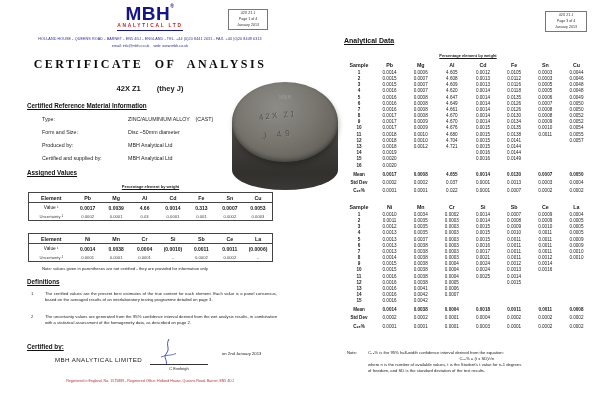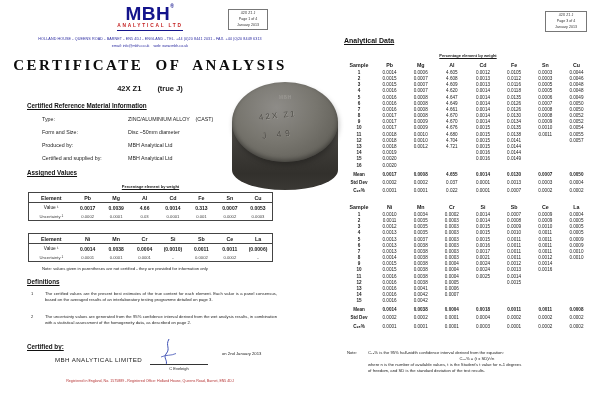--- a/index.html
+++ b/index.html
@@ -14,21 +14,21 @@
   .logo-main { font-size:19px; font-weight:bold; color:#14148c; letter-spacing:.5px; line-height:1; font-family:"Liberation Sans",sans-serif; }
   .logo-reg { font-size:5px; vertical-align:top; color:#14148c; }
   .logo-sub { font-size:4.8px; font-weight:bold; color:#c42020; letter-spacing:1.8px; line-height:1.2; }
 
   
   .refbox { border:1px solid #777; text-align:center; font-size:3.6px; line-height:1.6; color:#333; padding:1px 2px; background:#fff; }
 
   .addr { left:10px; top:37px; width:280px; text-align:center; font-size:3.7px; color:#2a2aa0; letter-spacing:.1px; }
   .contact { left:10px; top:44px; width:280px; text-align:center; font-size:3.7px; color:#2a2aa0; white-space:pre; }
 
-  .title { left:0; top:57px; width:300px; text-align:center; font-family:"Liberation Serif", serif; font-weight:bold; font-size:15px; letter-spacing:2.5px; word-spacing:6px; color:#0d0d0d; }
+  .title { left:0; top:57px; width:300px; text-align:center; font-family:"Liberation Serif", serif; font-weight:bold; font-size:12px; letter-spacing:2.5px; word-spacing:6px; color:#0d0d0d; }
   .product-row { left:0; top:84px; width:300px; display:flex; justify-content:center; gap:16px; font-size:7.5px; font-weight:bold; }
 
   .hd { font-weight:bold; text-decoration:underline; font-size:6.3px; color:#111; }
 
   .crm-label { font-size:5.3px; color:#222; }
   .crm-value { font-size:5.3px; color:#222; white-space:pre; }
 
   .caption { font-size:4px; font-weight:bold; text-decoration:underline; text-align:center; }
 
   
@@ -94,21 +94,21 @@
     <div>January 2013</div>
   </div>
 
   <div class="abs addr">HOLLAND HOUSE - QUEENS ROAD - BARNET - EN5 4DJ - ENGLAND - TEL. +44 (0)20 8441 2031 - FAX. +44 (0)20 8449 6313</div>
   <div class="abs contact">email: info@mbh.co.uk    web: www.mbh.co.uk</div>
 
   <div class="abs title">CERTIFICATE OF ANALYSIS</div>
 
   <div class="abs product-row">
     <span>42X Z1</span>
-    <span>(true J)</span>
+    <span>(they J)</span>
   </div>
 
   <div class="abs hd" style="left:27px; top:102px;">Certified Reference Material Information</div>
 
   <div class="abs crm-label" style="left:42px; top:116px;">Type:</div>
   <div class="abs crm-value" style="left:128px; top:116px;">ZINC/ALUMINIUM ALLOY    (CAST)</div>
   <div class="abs crm-label" style="left:42px; top:129px;">Form and Size:</div>
   <div class="abs crm-value" style="left:128px; top:129px;">Disc ~50mm diameter</div>
   <div class="abs crm-label" style="left:42px; top:142px;">Produced by:</div>
   <div class="abs crm-value" style="left:128px; top:142px;">MBH Analytical Ltd</div>

